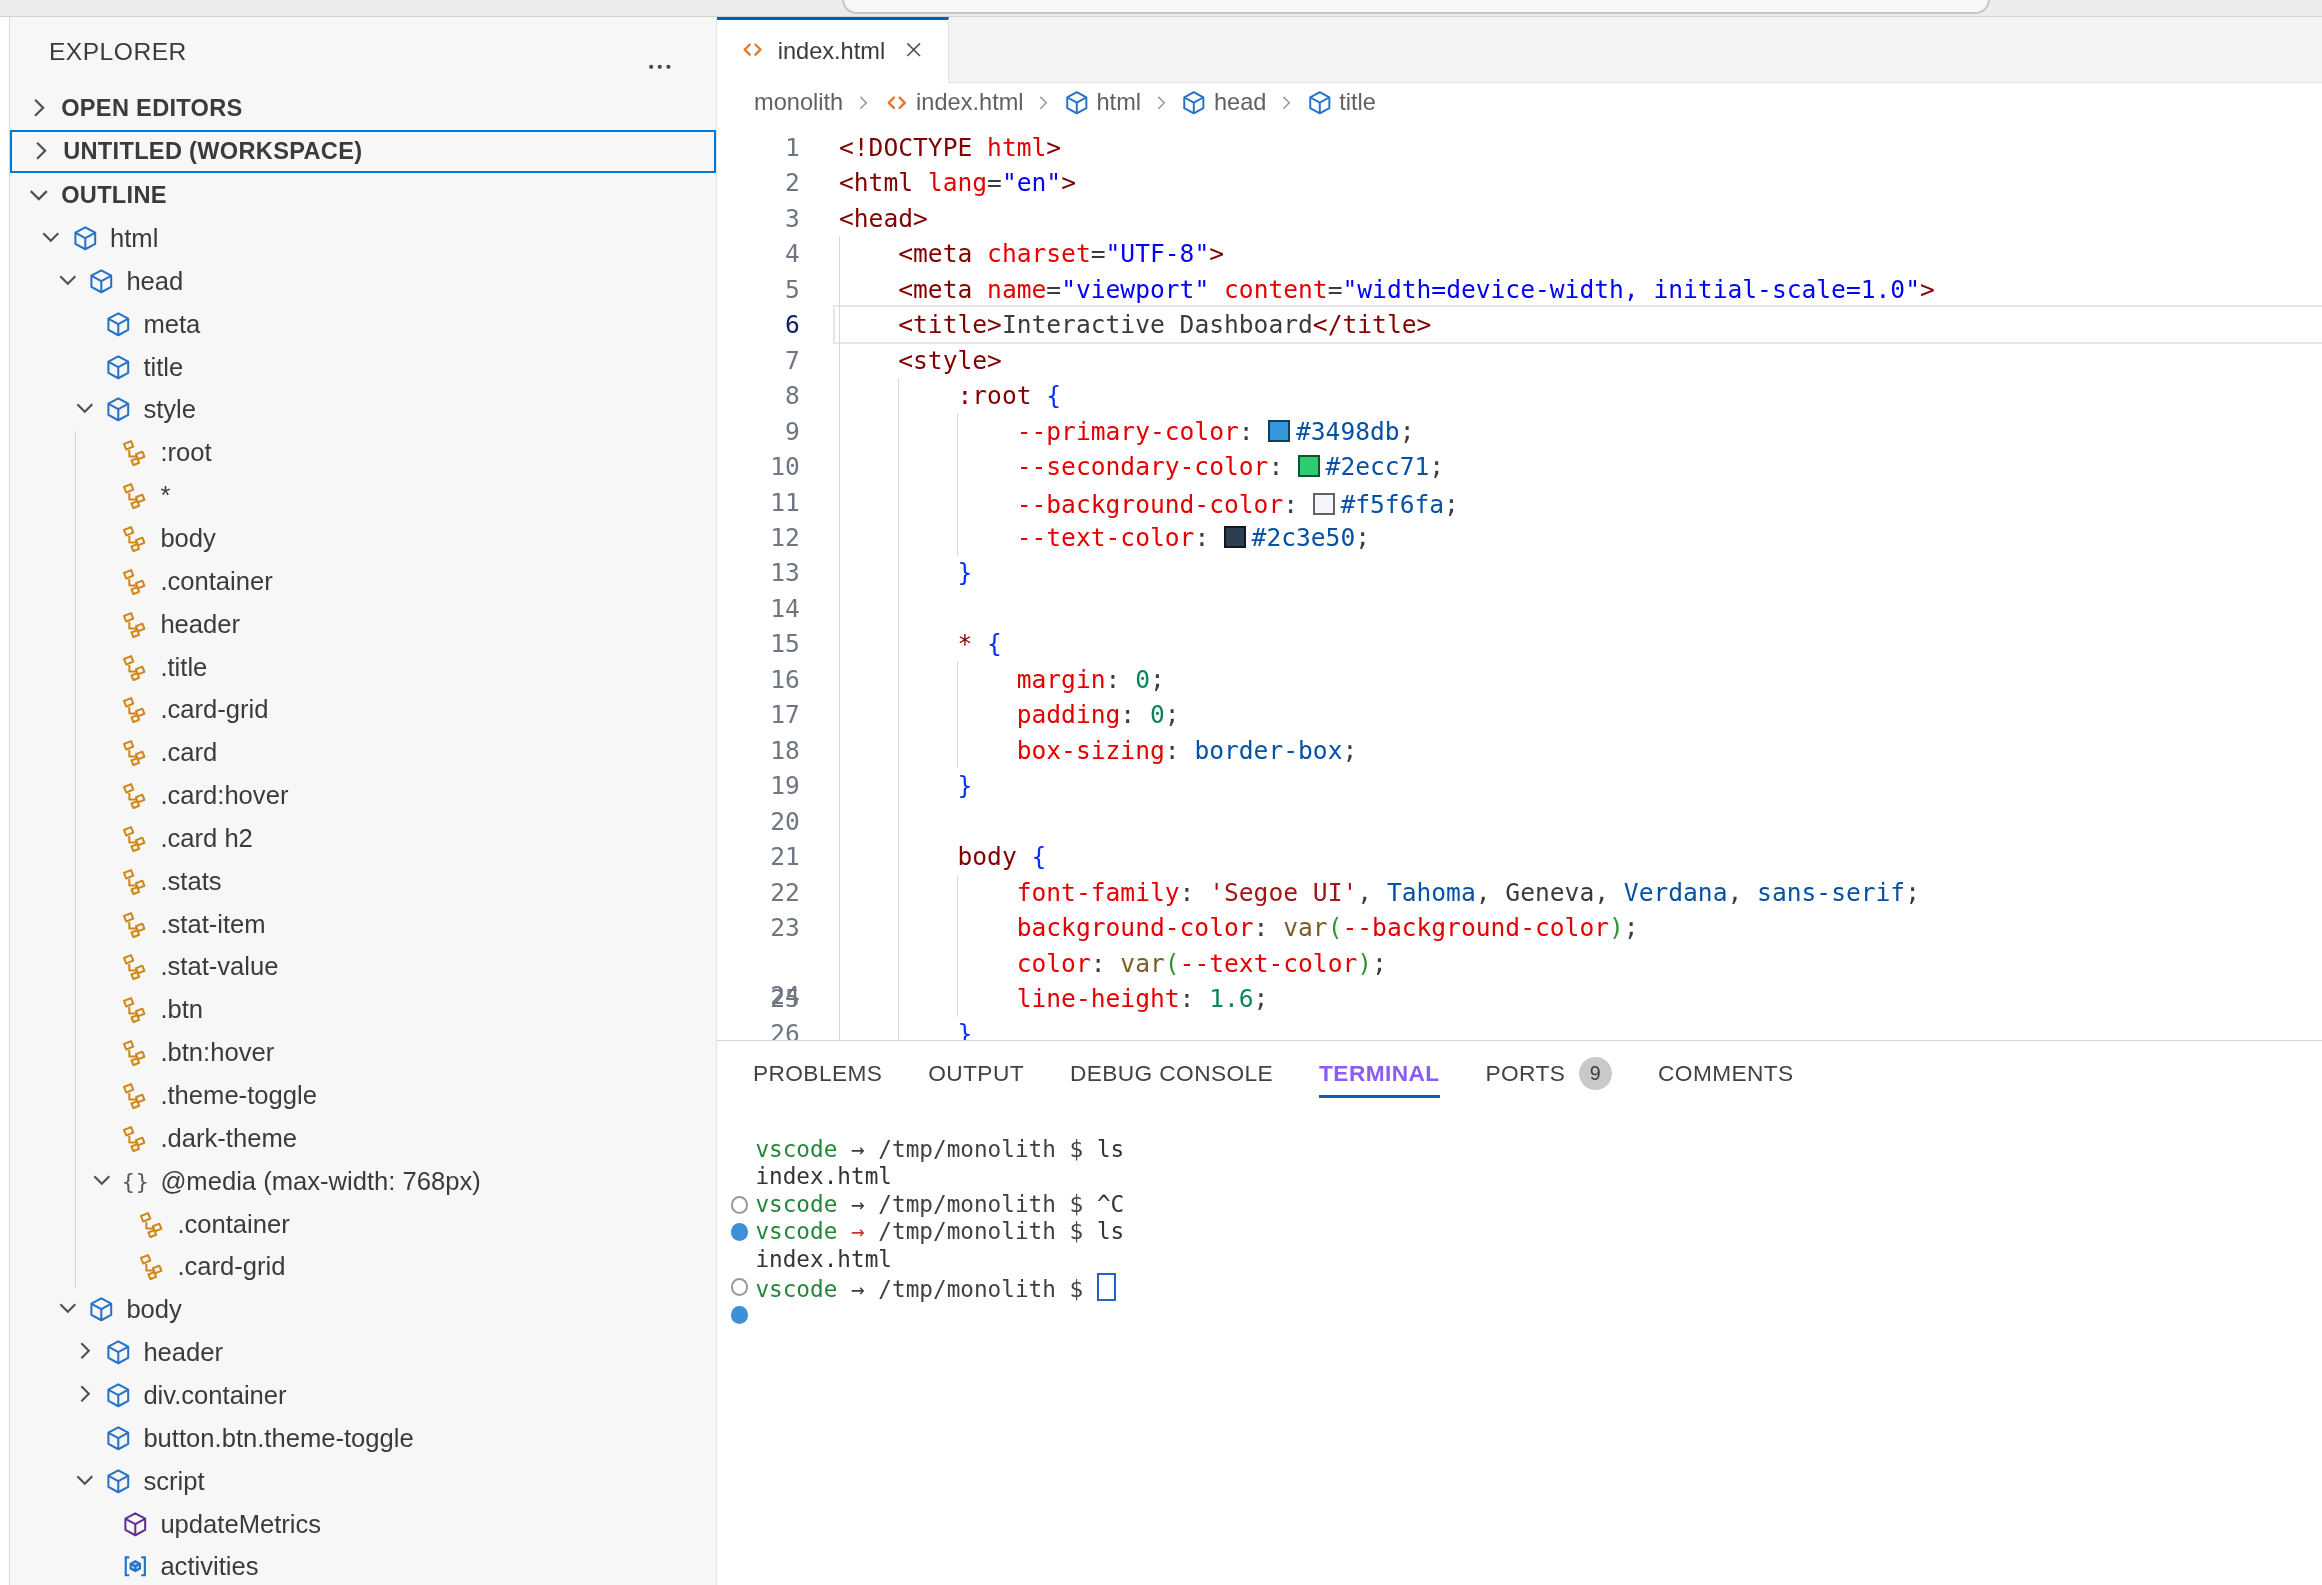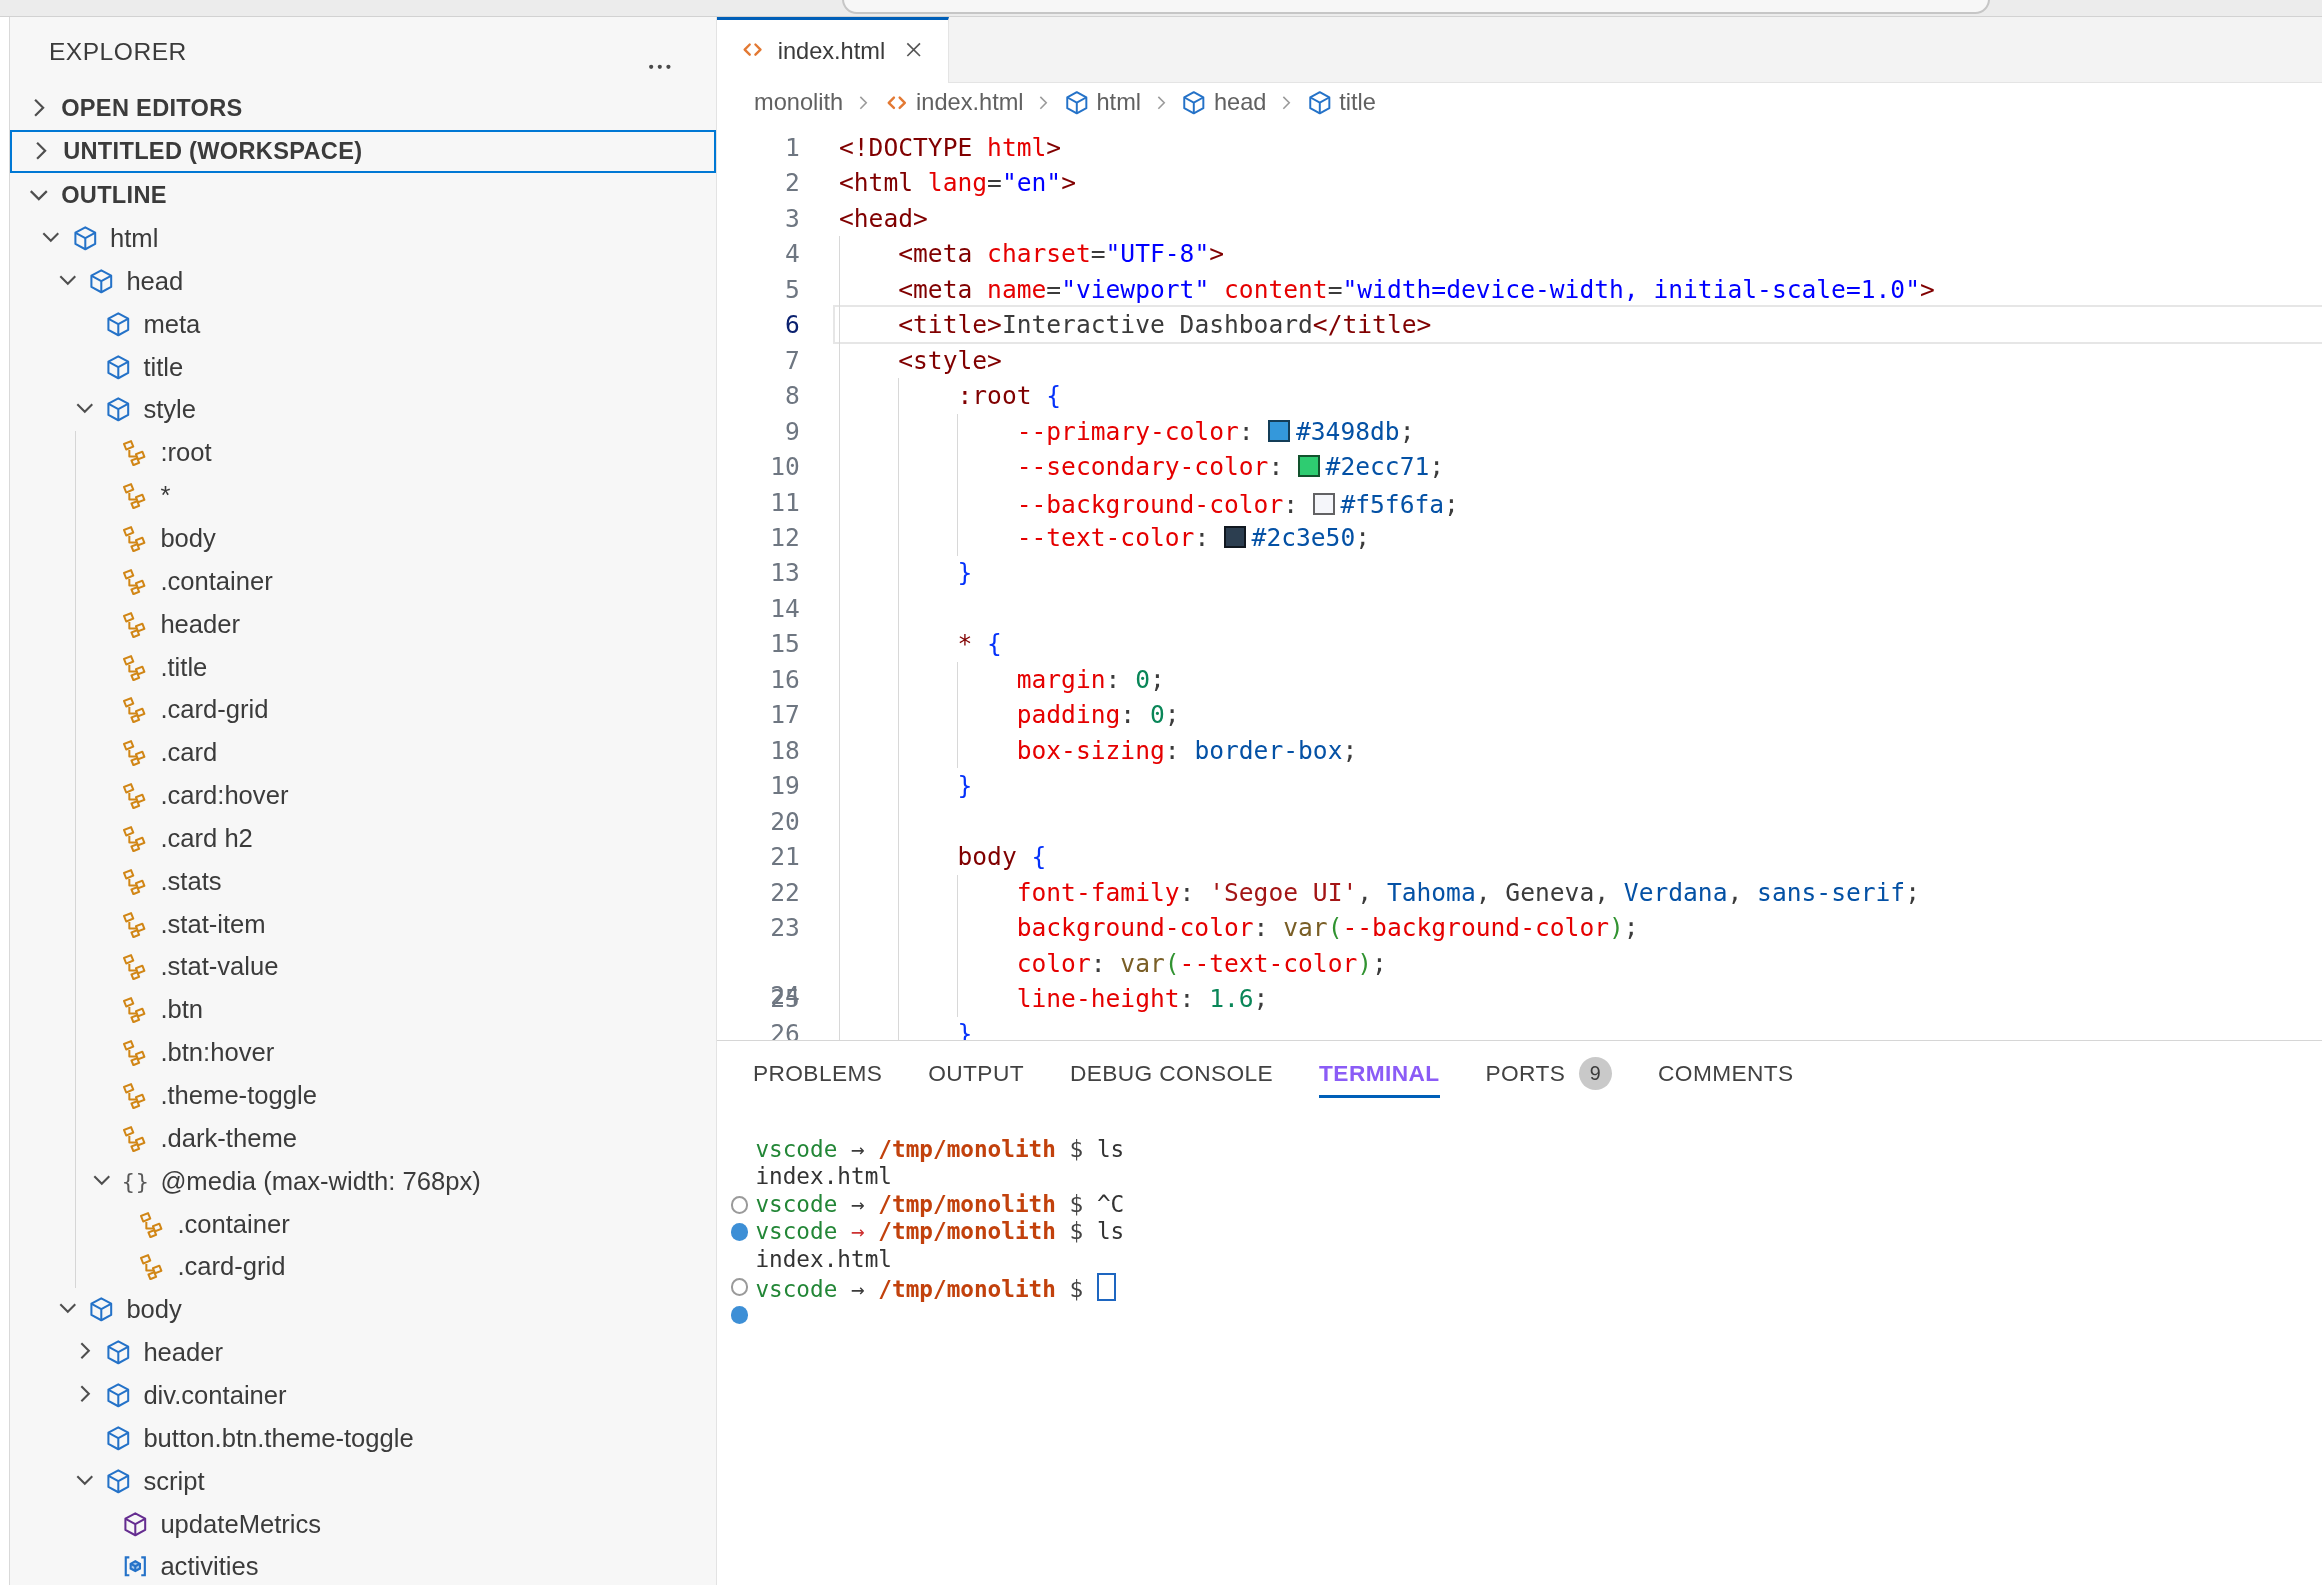--- a/index.html
+++ b/index.html
@@ -72,21 +72,21 @@
   .ptab.active::after{content:"";position:absolute;left:0;right:0;bottom:7.9px;height:3px;background:#005fb8;}
   .pbadge{display:inline-flex;align-items:center;justify-content:center;width:33px;height:33px;
           border-radius:50%;background:#c9c9c9;color:#3b3b3b;font-size:19.7px;margin-left:13.8px;}
   .term{position:absolute;left:0;top:65px;right:0;bottom:0;font-family:"DejaVu Sans Mono",monospace;
         font-size:22.7px;cursor:text;}
   .trow-t{position:absolute;left:11.8px;height:27.6px;line-height:27.6px;white-space:pre;}
   .tdeco{display:inline-block;width:26.6px;height:27.6px;position:relative;vertical-align:top;}
   .tdeco i{position:absolute;left:2px;top:4.9px;width:17.7px;height:17.7px;border-radius:50%;box-sizing:border-box;}
   .tdeco.hollow i{border:2.5px solid #9a9a9a;}
   .tdeco.filled i{background:#3d8fd6;}
-  .tt-g{color:#228636}.tt-p{color:#c2410c;font-weight:bold}.tt-d{color:#444}.tt-c{color:#333}
+  .tt-g{color:#228636}.tt-p{color:#404040;font-weight:normal}.tt-d{color:#444}.tt-c{color:#333}
   .tt-ar{color:#3b3b3b}.tt-rr{color:#cd3131}
   .tcursor{display:inline-block;width:14.8px;height:23.6px;border:2.5px solid #1e66c0;vertical-align:-3.9px;}
 </style>
 </head>
 <body>
 
 <div id="app">
   <div class="titlebar">
     <div class="cmdcenter"></div>
   </div>

